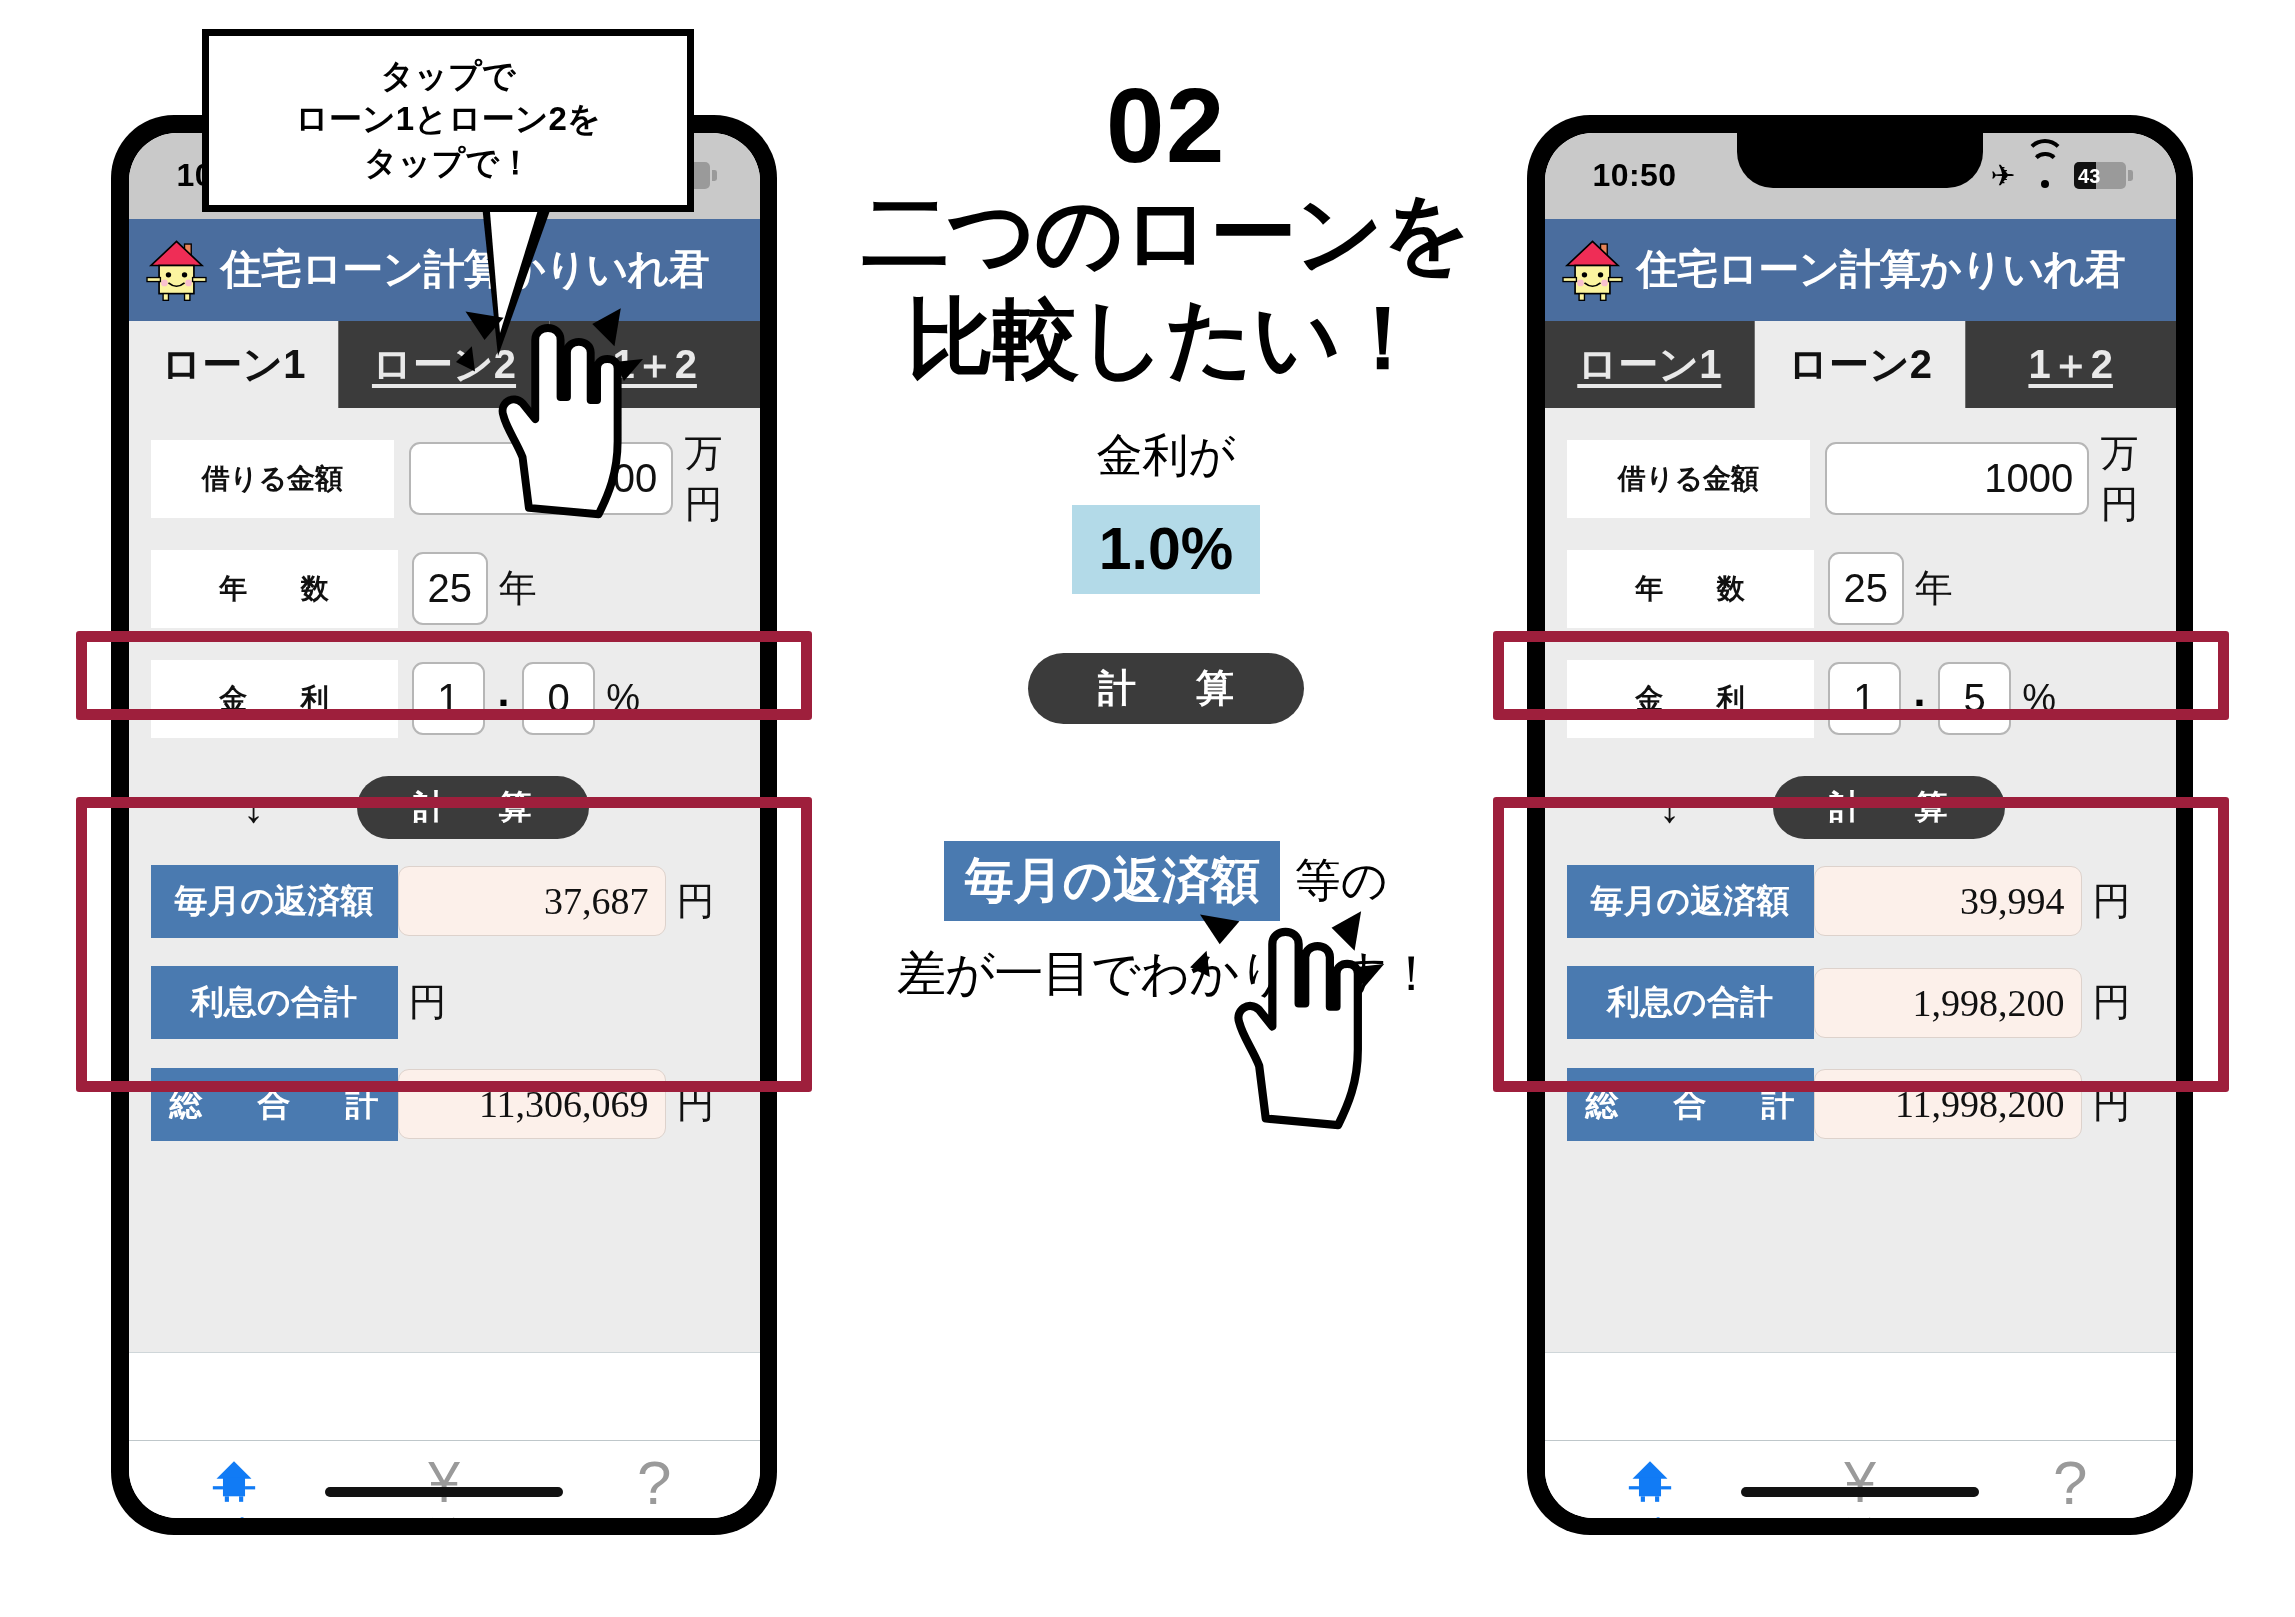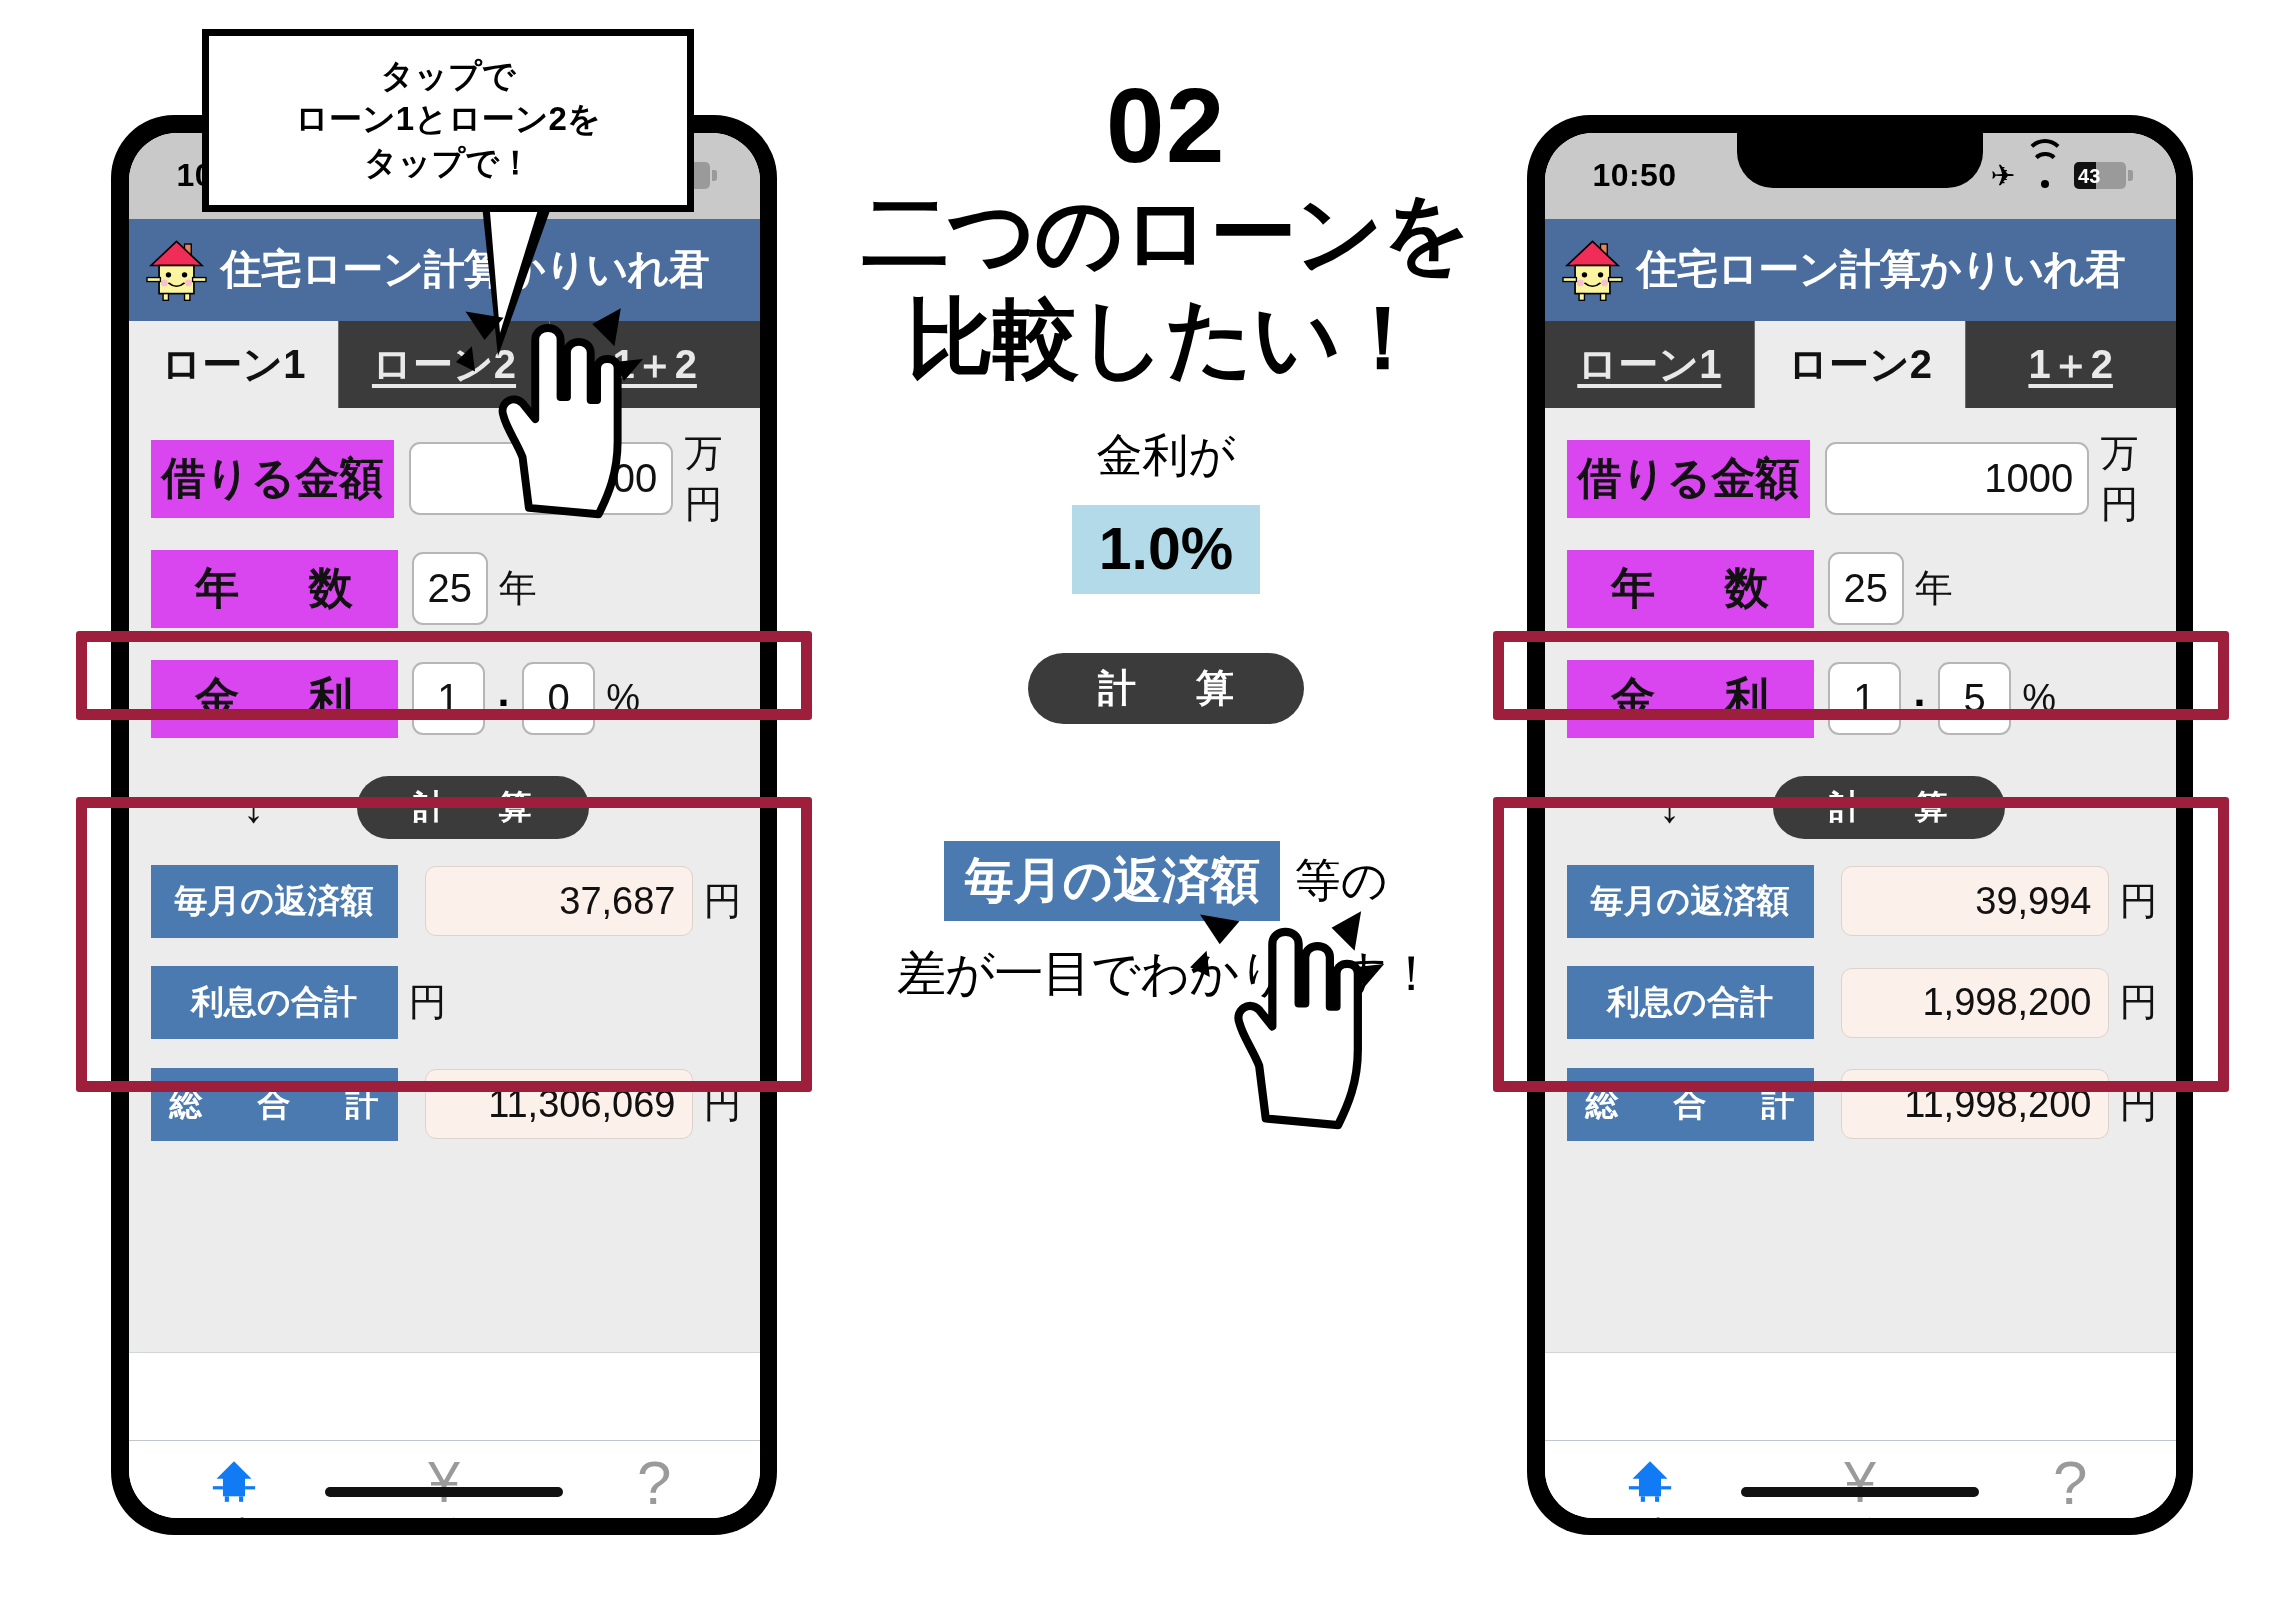--- a/index.html
+++ b/index.html
@@ -110,22 +110,22 @@
   .tab.active{background:#ececec;color:#111;text-decoration:none;}
 
   
   .appbody{
     background:#ececec;
     height:944px;position:relative;
     padding-top:32px;box-sizing:border-box;
   }
   .row{display:flex;align-items:center;height:78px;margin:0 0 32px 0;padding-left:22px;}
   .lbl{
-    background:#d946ef;color:#111;
-    font-size:44px;font-weight:700;
+    background:#ffffff;color:#111;
+    font-size:28px;font-weight:700;
     height:78px;display:flex;align-items:center;justify-content:center;
     box-sizing:border-box;
   }
   .lbl.w300{width:247px;letter-spacing:0px;}
   .lbl.spaced{letter-spacing:12.7px;text-indent:12.7px;}
   .field{
     background:#ffffff;border:2.4px solid #b6b6b6;border-radius:11px;
     height:73px;display:flex;align-items:center;justify-content:flex-end;
     font-size:40px;color:#111;box-sizing:border-box;padding-right:14.3px;
     margin-left:14.3px;
@@ -147,21 +147,21 @@
   .resrow{display:flex;align-items:center;height:73px;margin-bottom:28.6px;padding-left:22px;}
   .reslbl{
     background:#4a7ab0;color:#ffffff;font-size:33px;font-weight:700;
     width:247px;height:73px;display:flex;align-items:center;justify-content:center;
     box-sizing:border-box;
   }
   .reslbl.spaced{letter-spacing:11px;text-indent:11px;}
   .resval{
     background:#fcf0ea;border:1.6px solid #ddd2cc;border-radius:11px;
     width:268px;height:70px;display:flex;align-items:center;justify-content:flex-end;
-    font-size:38px;color:#111;padding-right:16px;box-sizing:border-box;margin-left:27px;
+    font-size:38px;color:#111;padding-right:16px;box-sizing:border-box;margin-left:0;font-family:Liberation Serif, serif;
   }
 
   .spacer-white{background:#ffffff;height:87px;border-top:1.6px solid #cfd6d9;}
 
   
   .tabbar{
     background:#ffffff;border-top:1.6px solid #bfc7ca;
     height:151px;display:flex;align-items:flex-start;
     padding-top:14.3px;box-sizing:border-box;
   }

